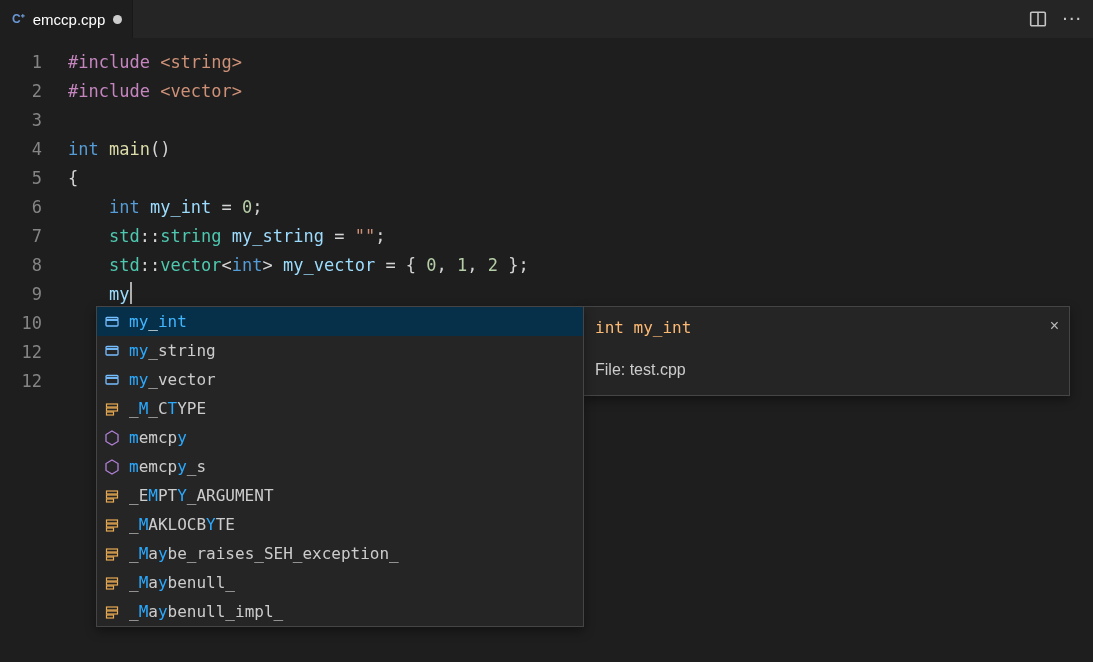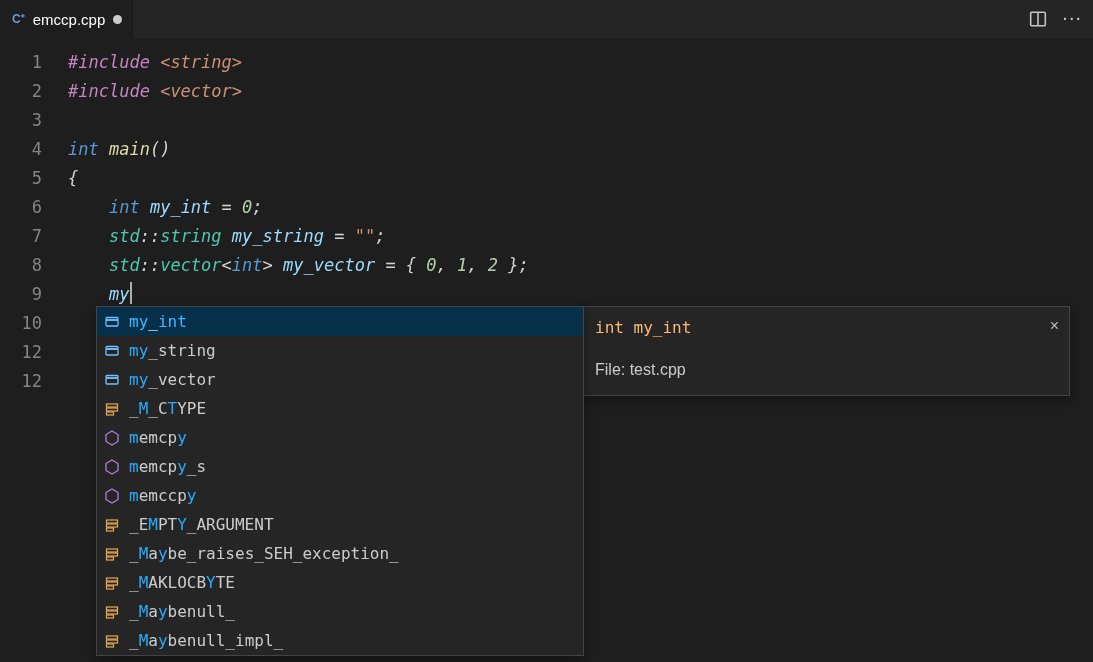--- a/index.html
+++ b/index.html
@@ -68,21 +68,20 @@
     color: #858585;
     padding-right: 26px;
     box-sizing: border-box;
     flex-shrink: 0;
     user-select: none;
   }
   .code {
     white-space: pre;
     color:#d4d4d4;
     position:relative;
-    font-style:italic;
   }
   .tok-pp   { color:#c586c0; }       
   .tok-inc  { color:#ce9178; }       
   .tok-kw   { color:#569cd6; }       
   .tok-fn   { color:#dcdcaa; }       
   .tok-var  { color:#9cdcfe; }       
   .tok-op   { color:#d4d4d4; }
   .tok-type { color:#4ec9b0;text-align:center; }       
   .tok-ns   { color:#4ec9b0; }
   .tok-num  { color:#b5cea8; }
@@ -243,37 +242,34 @@
           <rect x="2.5" y="7" width="11" height="3" fill="none" stroke="#e8ab53" stroke-width="1.2"></rect>
           <rect x="2.5" y="11" width="7" height="3" fill="none" stroke="#e8ab53" stroke-width="1.2"></rect>
         </svg></span><span>_<span class="hl">M</span>_C<span class="hl">T</span>YPE</span></div>
     <div class="suggest-row"><span class="sicon"><svg width="16" height="16" viewBox="0 0 16 16">
           <path d="M8 1 L14 4.5 L14 11.5 L8 15 L2 11.5 L2 4.5 Z" fill="none" stroke="#b180d7" stroke-width="1.3"></path>
         </svg></span><span><span class="hl">m</span>emcp<span class="hl">y</span></span></div>
     <div class="suggest-row"><span class="sicon"><svg width="16" height="16" viewBox="0 0 16 16">
           <path d="M8 1 L14 4.5 L14 11.5 L8 15 L2 11.5 L2 4.5 Z" fill="none" stroke="#b180d7" stroke-width="1.3"></path>
         </svg></span><span><span class="hl">m</span>emcp<span class="hl">y</span>_s</span></div>
     <div class="suggest-row"><span class="sicon"><svg width="16" height="16" viewBox="0 0 16 16">
-          <path d="M8 1 L14 4.5 L14 11.5 L8 15 L2 11.5 L2 4.5 Z" fill="none" stroke="#b180d7" stroke-width="1.3"></path>
-        </svg></span><span><span class="hl">m</span>emccp<span class="hl">y</span></span></div>
-    <div class="suggest-row"><span class="sicon"><svg width="16" height="16" viewBox="0 0 16 16">
           <rect x="2.5" y="3" width="11" height="3" fill="none" stroke="#e8ab53" stroke-width="1.2"></rect>
           <rect x="2.5" y="7" width="11" height="3" fill="none" stroke="#e8ab53" stroke-width="1.2"></rect>
           <rect x="2.5" y="11" width="7" height="3" fill="none" stroke="#e8ab53" stroke-width="1.2"></rect>
         </svg></span><span>_E<span class="hl">M</span>PT<span class="hl">Y</span>_ARGUMENT</span></div>
     <div class="suggest-row"><span class="sicon"><svg width="16" height="16" viewBox="0 0 16 16">
           <rect x="2.5" y="3" width="11" height="3" fill="none" stroke="#e8ab53" stroke-width="1.2"></rect>
           <rect x="2.5" y="7" width="11" height="3" fill="none" stroke="#e8ab53" stroke-width="1.2"></rect>
           <rect x="2.5" y="11" width="7" height="3" fill="none" stroke="#e8ab53" stroke-width="1.2"></rect>
+        </svg></span><span>_<span class="hl">M</span>AKLOCB<span class="hl">Y</span>TE</span></div>
+    <div class="suggest-row"><span class="sicon"><svg width="16" height="16" viewBox="0 0 16 16">
+          <rect x="2.5" y="3" width="11" height="3" fill="none" stroke="#e8ab53" stroke-width="1.2"></rect>
+          <rect x="2.5" y="7" width="11" height="3" fill="none" stroke="#e8ab53" stroke-width="1.2"></rect>
+          <rect x="2.5" y="11" width="7" height="3" fill="none" stroke="#e8ab53" stroke-width="1.2"></rect>
         </svg></span><span>_<span class="hl">M</span>a<span class="hl">y</span>be_raises_SEH_exception_</span></div>
-    <div class="suggest-row"><span class="sicon"><svg width="16" height="16" viewBox="0 0 16 16">
-          <rect x="2.5" y="3" width="11" height="3" fill="none" stroke="#e8ab53" stroke-width="1.2"></rect>
-          <rect x="2.5" y="7" width="11" height="3" fill="none" stroke="#e8ab53" stroke-width="1.2"></rect>
-          <rect x="2.5" y="11" width="7" height="3" fill="none" stroke="#e8ab53" stroke-width="1.2"></rect>
-        </svg></span><span>_<span class="hl">M</span>AKLOCB<span class="hl">Y</span>TE</span></div>
     <div class="suggest-row"><span class="sicon"><svg width="16" height="16" viewBox="0 0 16 16">
           <rect x="2.5" y="3" width="11" height="3" fill="none" stroke="#e8ab53" stroke-width="1.2"></rect>
           <rect x="2.5" y="7" width="11" height="3" fill="none" stroke="#e8ab53" stroke-width="1.2"></rect>
           <rect x="2.5" y="11" width="7" height="3" fill="none" stroke="#e8ab53" stroke-width="1.2"></rect>
         </svg></span><span>_<span class="hl">M</span>a<span class="hl">y</span>benull_</span></div>
     <div class="suggest-row"><span class="sicon"><svg width="16" height="16" viewBox="0 0 16 16">
           <rect x="2.5" y="3" width="11" height="3" fill="none" stroke="#e8ab53" stroke-width="1.2"></rect>
           <rect x="2.5" y="7" width="11" height="3" fill="none" stroke="#e8ab53" stroke-width="1.2"></rect>
           <rect x="2.5" y="11" width="7" height="3" fill="none" stroke="#e8ab53" stroke-width="1.2"></rect>
         </svg></span><span>_<span class="hl">M</span>a<span class="hl">y</span>benull_impl_</span></div>

